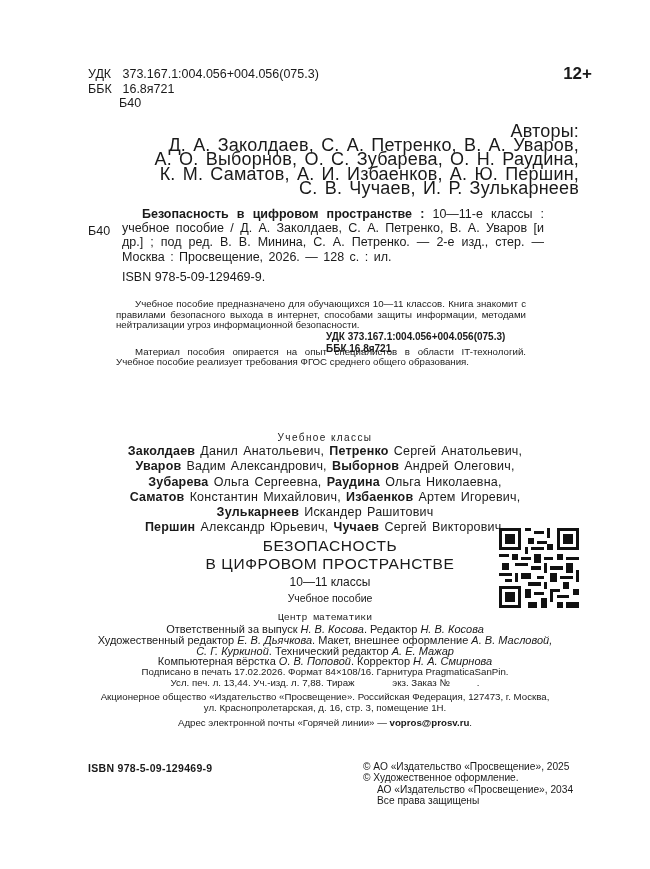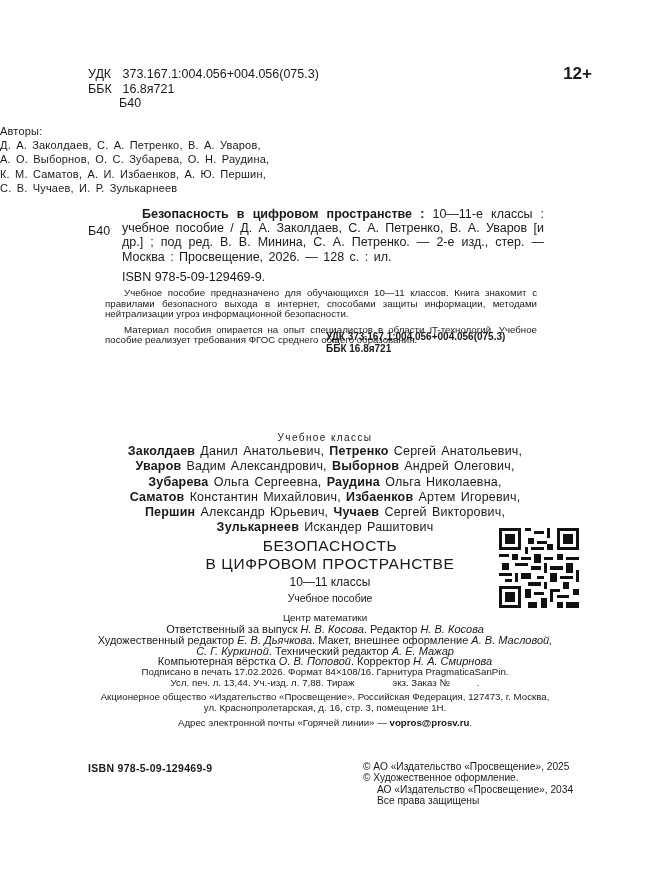--- a/index.html
+++ b/index.html
@@ -3,37 +3,37 @@
 <meta charset="utf-8">
 <style>
   html, body { margin: 0; padding: 0; background: #ffffff; }
   body { width: 650px; height: 869px; position: relative; overflow: hidden;
          font-family: "Liberation Sans", "DejaVu Sans", sans-serif; color: #1a1a1a; }
   .abs { position: absolute; }
   .udk-top { left: 88px; top: 67px; font-size: 12.5px; line-height: 14.5px; }
   .udk-top .row { white-space: nowrap; }
   .udk-top .lbl { display: inline-block; width: 31px; }
   .age { right: 58px; top: 64px; font-size: 17px; font-weight: bold; }
-  .authors { left: 0; width: 579px; top: 124px; text-align: left; font-size: 11px; line-height: 14.2px; }
+  .authors { left: 0; width: 579px; top: 124px; text-align: right; font-size: 18px; line-height: 14.2px; }
   .authors .line { white-space: nowrap; letter-spacing: 0.2px; word-spacing: 2px; }
   .biblio-code { left: 88px; top: 224px; font-size: 12.5px; }
   .biblio { left: 122px; top: 207px; width: 422px; font-size: 12.5px; line-height: 14.2px; text-align: justify; word-spacing: 2px; }
   .biblio .title { font-weight: bold; }
   .isbn-mid { left: 122px; top: 270px; font-size: 12.5px; }
   .annot { left: 100px; top: 283px; width: 442px; font-size: 9.7px; line-height: 10.5px; text-align: justify; }
-  .annot p { margin: 5px; text-indent: 19px; }
+  .annot p { margin: 16px; text-indent: 19px; }
   .class-codes { left: 326px; top: 331px; font-size: 10px; font-weight: bold; line-height: 11.5px; }
   .edition-type { left: 0; width: 650px; top: 432px; text-align: center; font-size: 10px; letter-spacing: 1.4px; }
   .fullnames { left: 0; width: 650px; top: 444px; text-align: center; font-size: 12.5px; line-height: 15.3px; }
   .fullnames .line { white-space: nowrap; letter-spacing: 0.2px; word-spacing: 1.5px; }
   .fullnames b { font-weight: bold; }
   .bigtitle { left: 190px; width: 280px; top: 537px; text-align: center; font-size: 15.5px; font-weight: normal; line-height: 18px; letter-spacing: 0.6px; }
   .grades { left: 190px; width: 280px; top: 575px; text-align: center; font-size: 12px; }
   .booktype { left: 190px; width: 280px; top: 592px; text-align: center; font-size: 10.5px; }
-  .center-name { left: 0; width: 650px; top: 612px; text-align: center; font-size: 9.8px; }
+  .center-name { left: 0; width: 650px; top: 612px; text-align: center; font-size: 9.8px; font-family: Liberation Mono, monospace; }
   .credits { left: 0; width: 650px; top: 624px; text-align: center; font-size: 11px; line-height: 10.8px; }
   .credits .line { white-space: nowrap; }
   .credits i { font-style: italic; }
   .print { left: 0; width: 650px; top: 667px; text-align: center; font-size: 9.7px; line-height: 10.8px; }
   .publisher { left: 0; width: 650px; top: 692px; text-align: center; font-size: 9.7px; line-height: 10.8px; }
   .hotline { left: 0; width: 650px; top: 717px; text-align: center; font-size: 9.7px; }
   .hotline b { font-weight: bold; }
   .isbn-bottom { left: 88px; top: 762px; font-size: 10.5px; font-weight: bold; letter-spacing: 0.3px; }
   .copyright { left: 363px; top: 761px; font-size: 10.2px; line-height: 11.4px; }
   .copyright .line { white-space: nowrap; }
@@ -93,24 +93,24 @@
   <div class="line">
     <b>Уваров</b><span> Вадим Александрович, </span><b>Выборнов</b><span> Андрей Олегович,</span>
   </div>
   <div class="line">
     <b>Зубарева</b><span> Ольга Сергеевна, </span><b>Раудина</b><span> Ольга Николаевна,</span>
   </div>
   <div class="line">
     <b>Саматов</b><span> Константин Михайлович, </span><b>Избаенков</b><span> Артем Игоревич,</span>
   </div>
   <div class="line">
+    <b>Зулькарнеев</b><span> Искандер Рашитович</span>
+  </div>
+  <div class="line">
     <b>Першин</b><span> Александр Юрьевич, </span><b>Чучаев</b><span> Сергей Викторович,</span>
-  </div>
-  <div class="line">
-    <b>Зулькарнеев</b><span> Искандер Рашитович</span>
   </div>
 </div>
 
 <div class="abs bigtitle">
   <div>БЕЗОПАСНОСТЬ</div>
   <div>В ЦИФРОВОМ ПРОСТРАНСТВЕ</div>
 </div>
 <div class="abs grades">10—11 классы</div>
 <div class="abs booktype">Учебное пособие</div>
 

